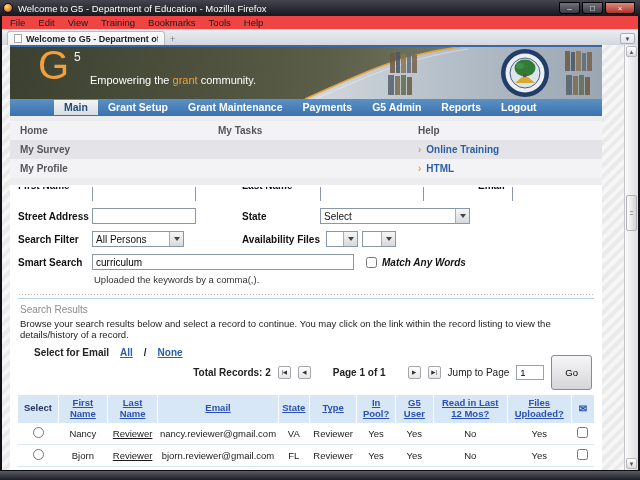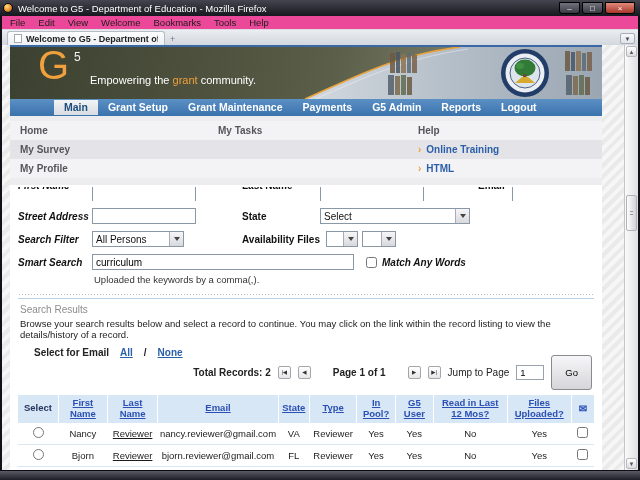--- a/index.html
+++ b/index.html
@@ -13,21 +13,21 @@
     background:linear-gradient(#45454f,#17171f); display:flex; align-items:center;
     gap:5px; padding:0 3px; color:#fff; font-size:9.5px; }
   .ff-icon { width:10px; height:10px; border-radius:50%; flex:0 0 auto;
     background:radial-gradient(circle at 35% 30%, #ffd27a 10%, #f08c1e 55%, #2b4f8a 100%); border:1px solid #0a0a10;}
   .title-text { flex:1; white-space:nowrap; overflow:hidden; }
   .win-controls { display:flex; gap:2px; margin-right:2px;}
   .wc { width:21px; height:12px; font-size:8px; line-height:11px; text-align:center; color:#fff;
     border:1px solid #000; border-radius:0 0 3px 3px; background:linear-gradient(#72727c,#3a3a44); }
   .wc.close { background:linear-gradient(#e08a7a,#a9362a); width:30px; }
 
-  .menubar { position:absolute; top:16px; left:2px; right:2px; height:14px; background:#ec4899;
+  .menubar { position:absolute; top:16px; left:2px; right:2px; height:14px; background:#ef4444;
     display:flex; align-items:center; gap:13px; padding:0 8px; font-size:9.5px; color:#1c1c1c;
     border-bottom:1px solid #dcdce0; }
   .menu-item { cursor:default; }
 
   .tabbar { position:absolute; top:30px; left:2px; right:2px; height:15px;
     background:linear-gradient(#eaedf1,#d3d8df); display:flex; align-items:flex-end; }
   .tab { display:flex; align-items:center; gap:4px; height:14px; margin-left:5px; padding:0 6px;
     width:158px; background:linear-gradient(#fdfdfe,#edf0f3); border:1px solid #b7bcc4; border-bottom:none;
     border-radius:3px 3px 0 0; font-size:9px; font-weight:bold; color:#222; }
   .page-icon { width:8px; height:9px; background:#fff; border:1px solid #a8a8ac; flex:0 0 auto; }
@@ -73,21 +73,21 @@
   .subnav-row { display:grid; grid-template-columns:198px 200px 1fr; padding:4px 0 4px 10px; align-items:center; }
   .r-light { background:#f3f3f6; } .r-dark { background:#e4e4e8; }
   .subnav-link { color:#2b5fa8; cursor:pointer; }
   .subnav-link .arr { color:#f0a03c; margin-right:5px; }
 
   
   .formarea { padding:2px 8px 0; font-size:10px; color:#111; }
   .clip-row { height:14px; overflow:hidden; position:relative; }
   .clip-inner { position:absolute; top:-7px; left:0; right:0; display:flex; align-items:flex-start; }
   .frow { display:flex; align-items:center; margin-top:7px; }
-  .flabel { font-weight:bold; width:74px; flex:0 0 auto;font-style:italic; }
+  .flabel { font-weight:bold; width:74px; flex:0 0 auto; }
   .flabel2 { font-weight:bold; width:78px; flex:0 0 auto; margin-left:46px; }
   .flabel3 { font-weight:bold; width:34px; flex:0 0 auto; margin-left:54px; }
   .tinput { height:16px; border:1px solid #8a98a5; background:#fff; font-size:10px; padding:0 3px;
     font-family:"Liberation Sans",sans-serif; }
   .sel { display:flex; height:16px; border:1px solid #8a98a5; background:#fff; align-items:center; }
   .sel .val { flex:1; padding:0 3px; font-size:10px; white-space:nowrap; overflow:hidden; }
   .sel .dd { width:14px; height:100%; background:linear-gradient(#f6f6f8,#d8d9dd); border-left:1px solid #aab;
     display:flex; align-items:center; justify-content:center; }
   .sel .dd i { width:0; height:0; border-left:3px solid transparent; border-right:3px solid transparent;
     border-top:4px solid #444; }
@@ -146,21 +146,21 @@
       <span class="wc">–</span>
       <span class="wc">□</span>
       <span class="wc close">×</span>
     </span>
   </div>
 
   <div class="menubar">
     <span class="menu-item">File</span>
     <span class="menu-item">Edit</span>
     <span class="menu-item">View</span>
-    <span class="menu-item">Welcome</span>
+    <span class="menu-item">Training</span>
     <span class="menu-item">Bookmarks</span>
     <span class="menu-item">Tools</span>
     <span class="menu-item">Help</span>
   </div>
 
   <div class="tabbar">
     <div class="tab">
       <span class="page-icon"></span>
       <span class="tab-title">Welcome to G5 - Department of Edu...</span>
     </div>

